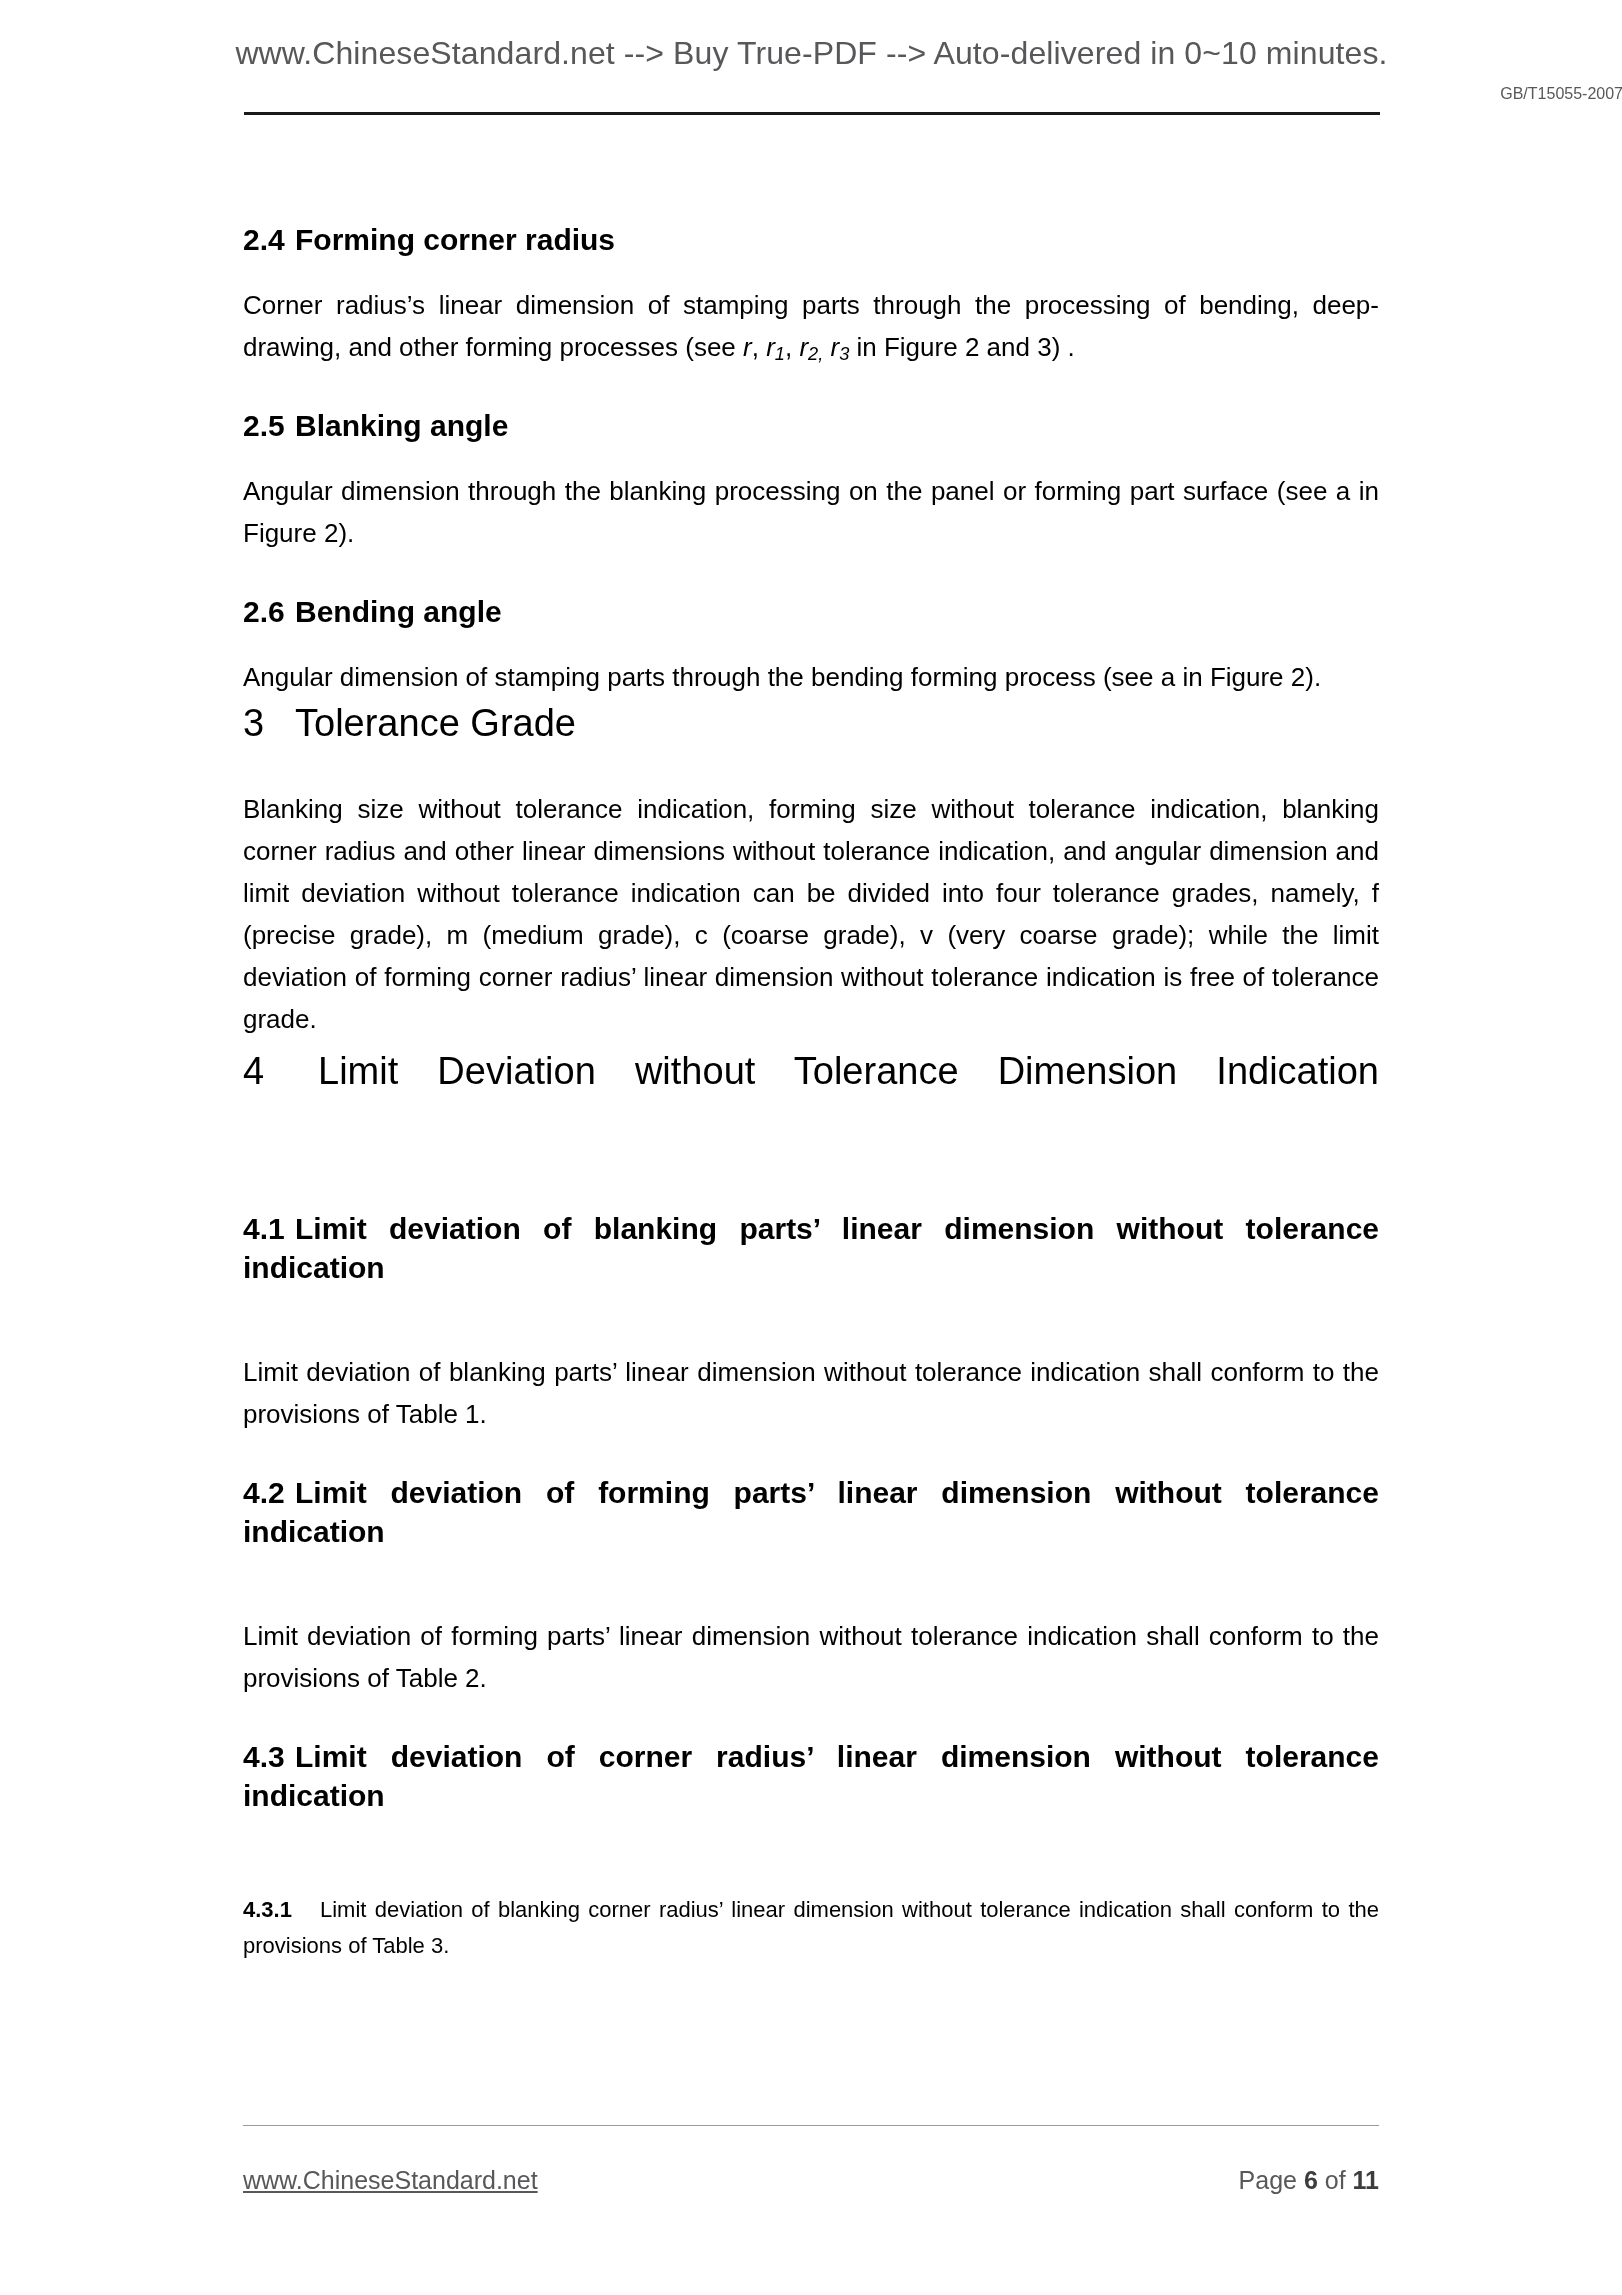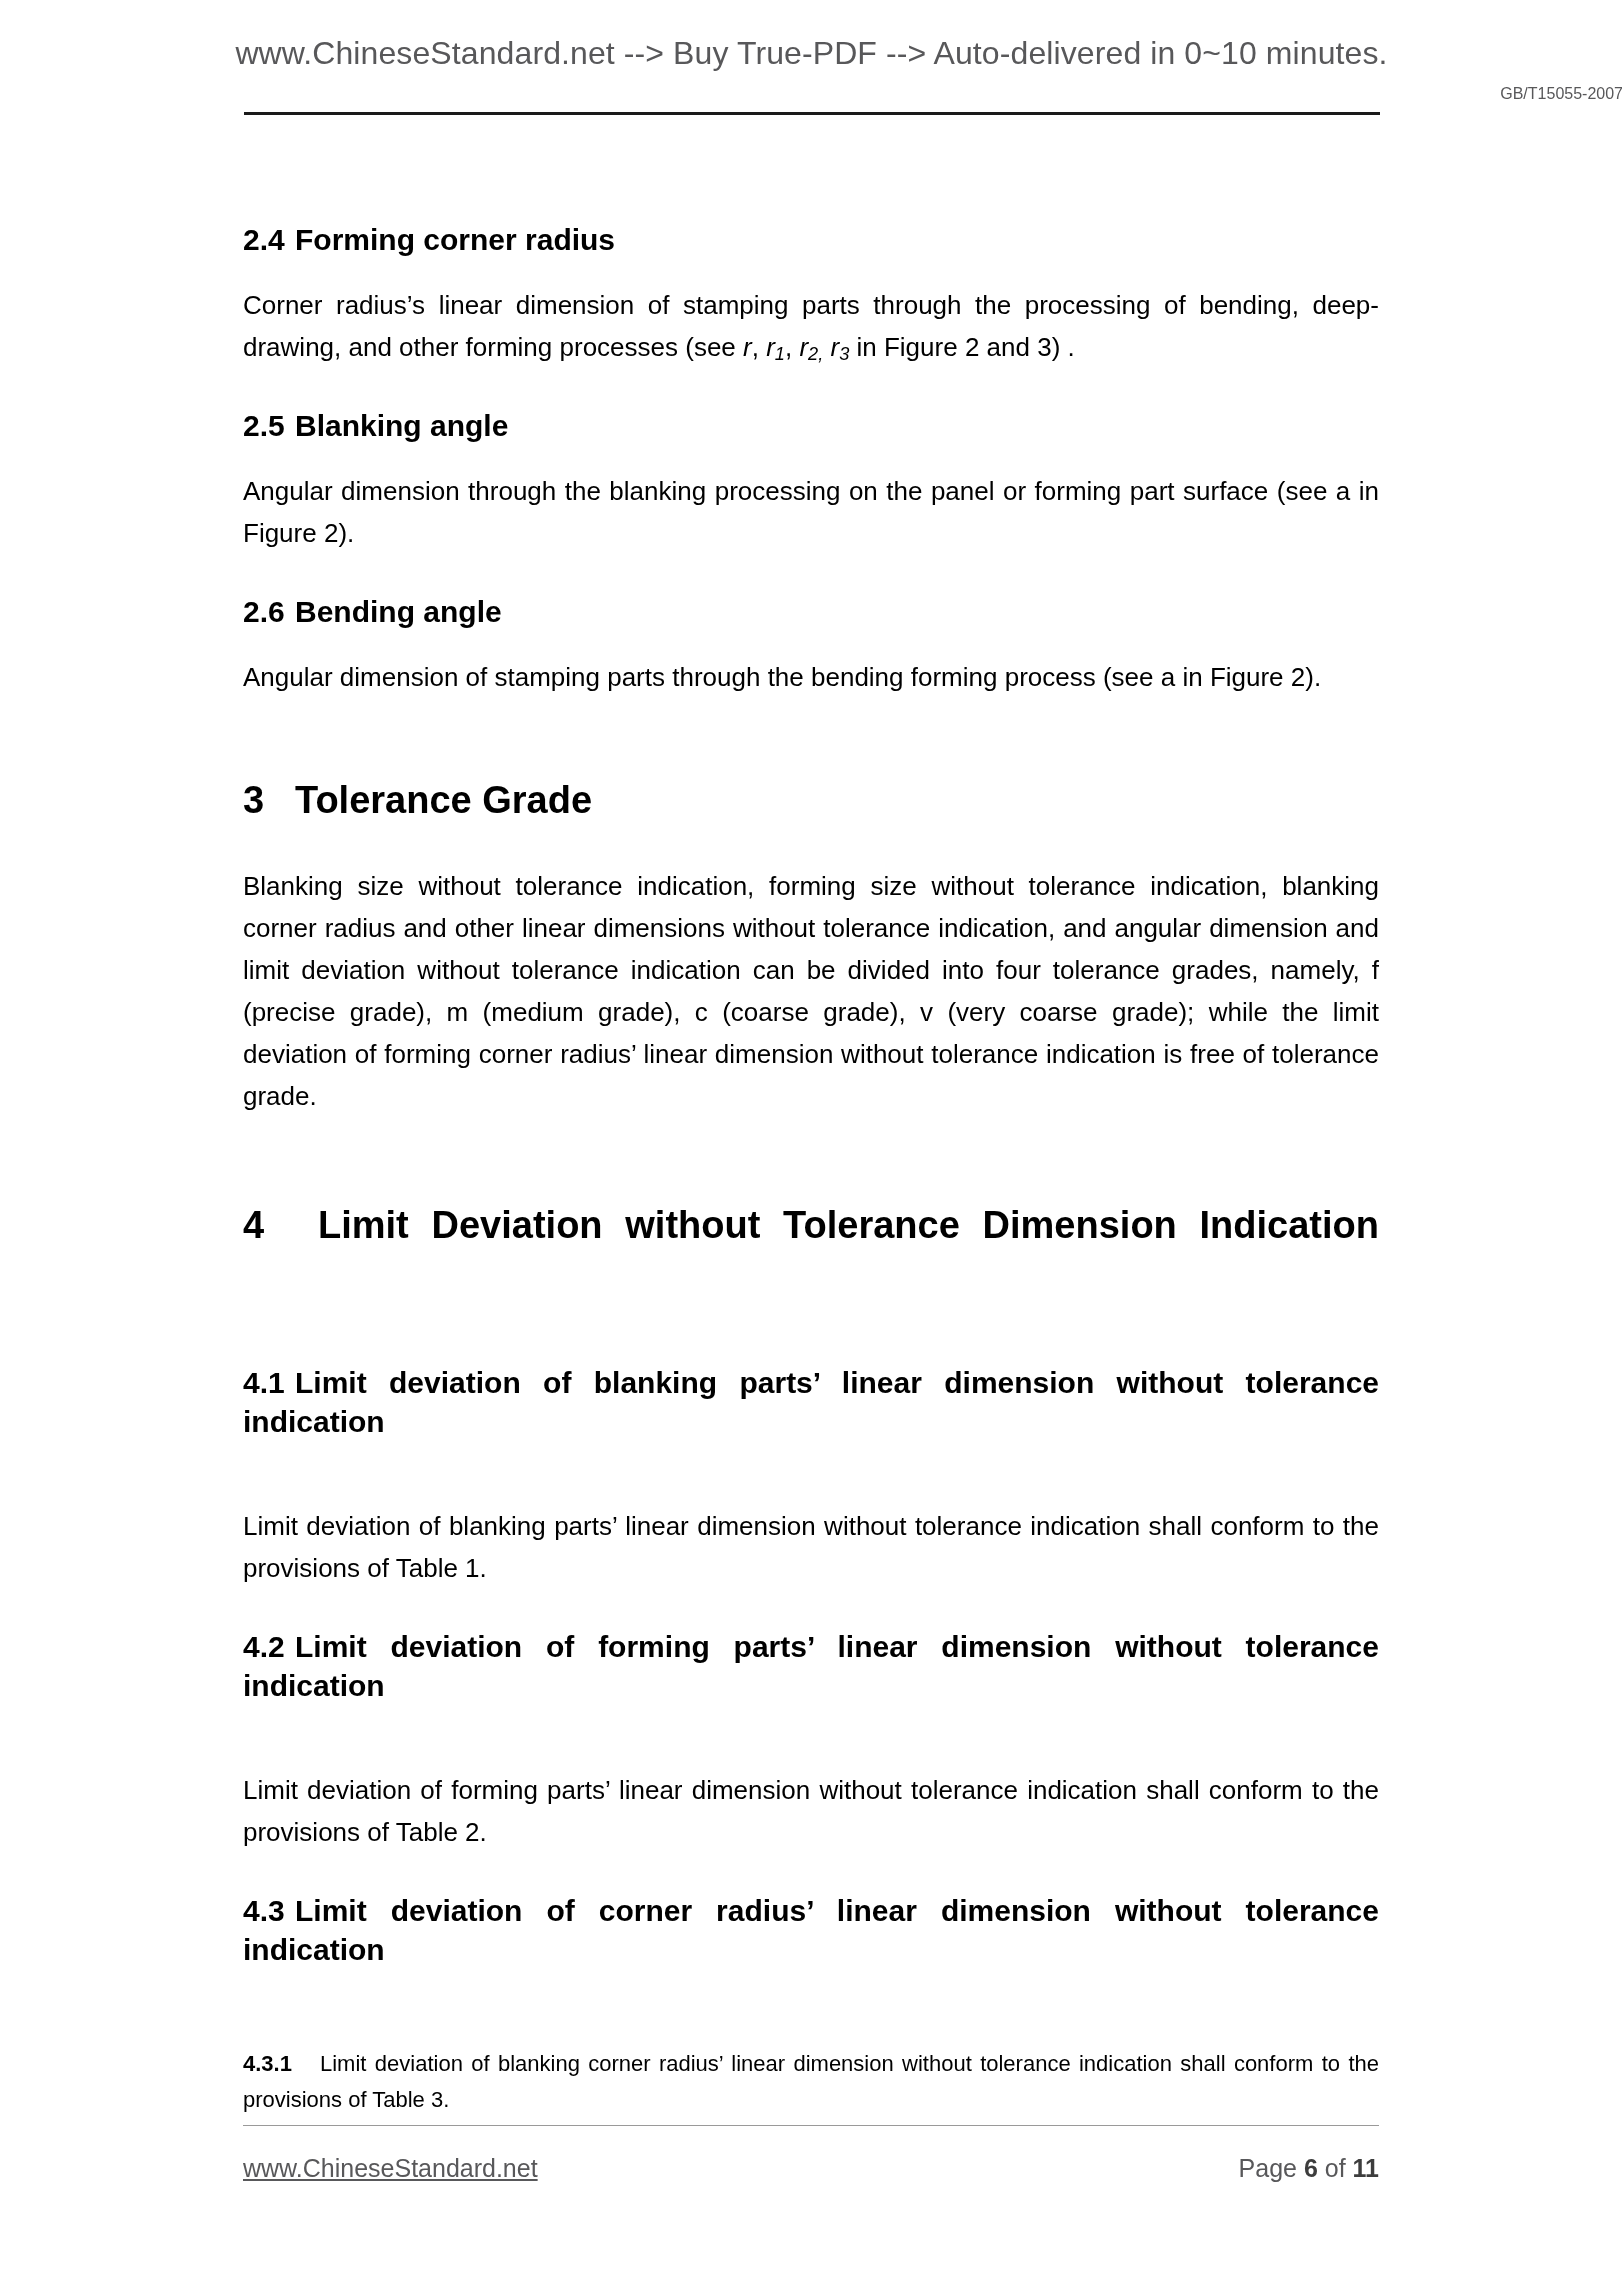--- a/index.html
+++ b/index.html
@@ -88,23 +88,22 @@
   .body-text {
     font-size: 26px;
     line-height: 1.62;
     text-align: justify;
     text-align-last: left;
     margin-top: 25px;
   }
 
   .section-heading {
     font-size: 38px;
-    font-weight: bold;
+    font-weight: normal;
     line-height: 1.30;
-    margin-top: 77px;
   }
   .section-heading .num {
     display: inline-block;
     min-width: 52px;
   }
 
   .section-heading.justified {
     text-align: justify;
     text-align-last: left;
     line-height: 1.58;
@@ -156,20 +155,21 @@
     display: flex;
     justify-content: space-between;
     align-items: baseline;
     margin-top: 28px;
     font-size: 25px;
     color: #58585a;
   }
   .footer-link {
     text-decoration: underline;
     color: #58585a;
+    margin-top: 12px;
   }
   .footer-page b {
     font-weight: bold;
     color: #3d3d3d;
   }
 </style>
 </head>
 <body>
 
 <div class="page">

